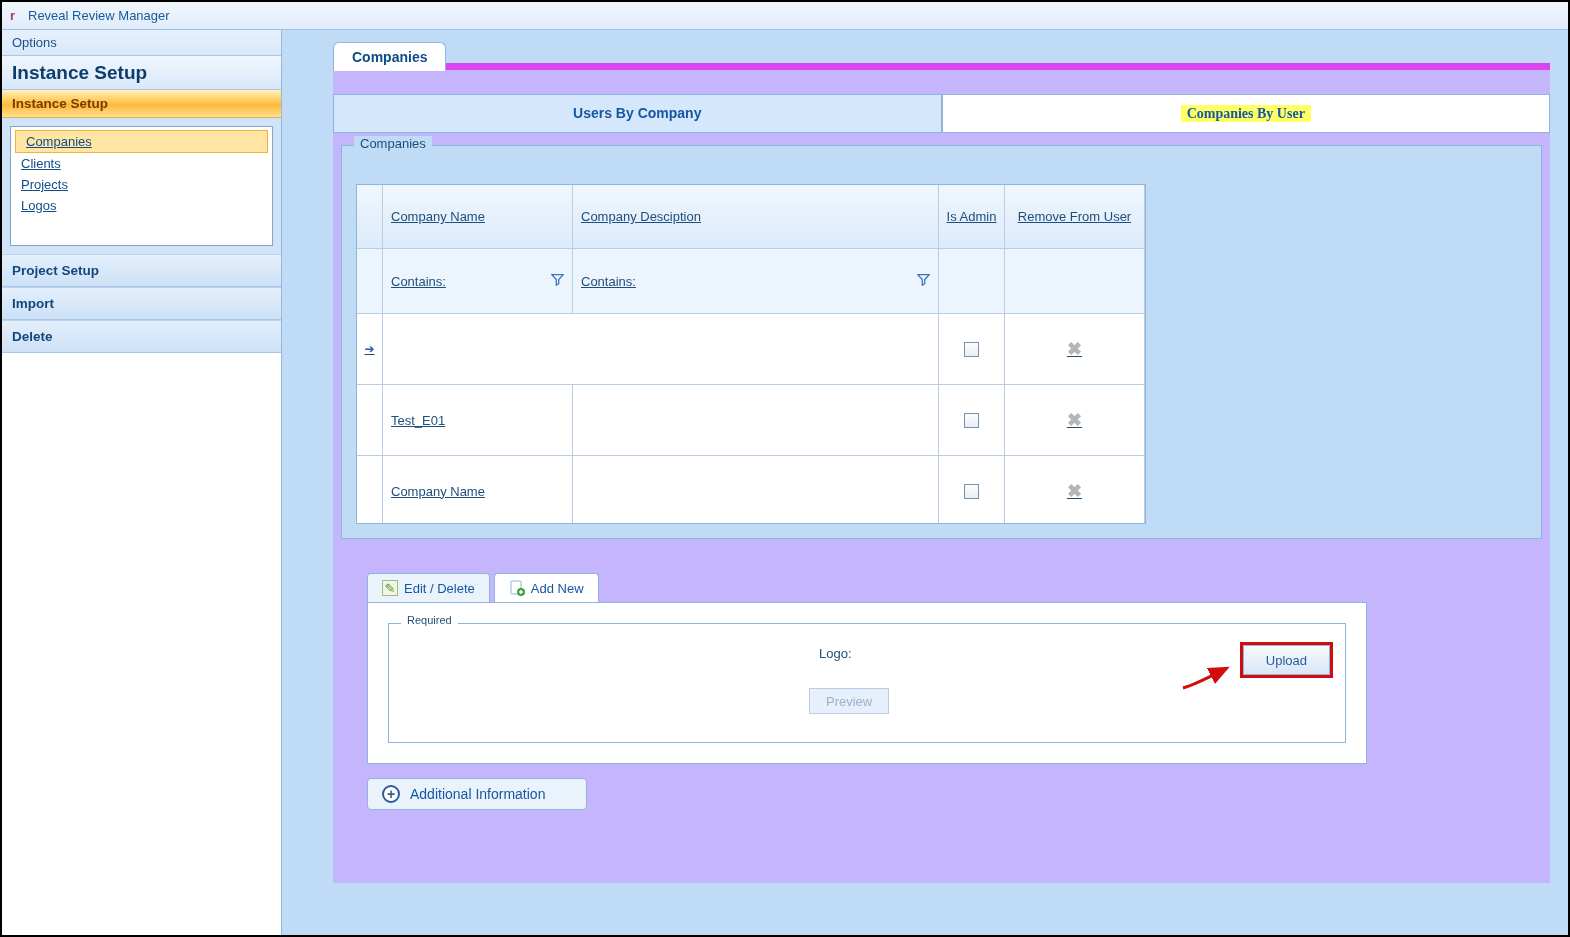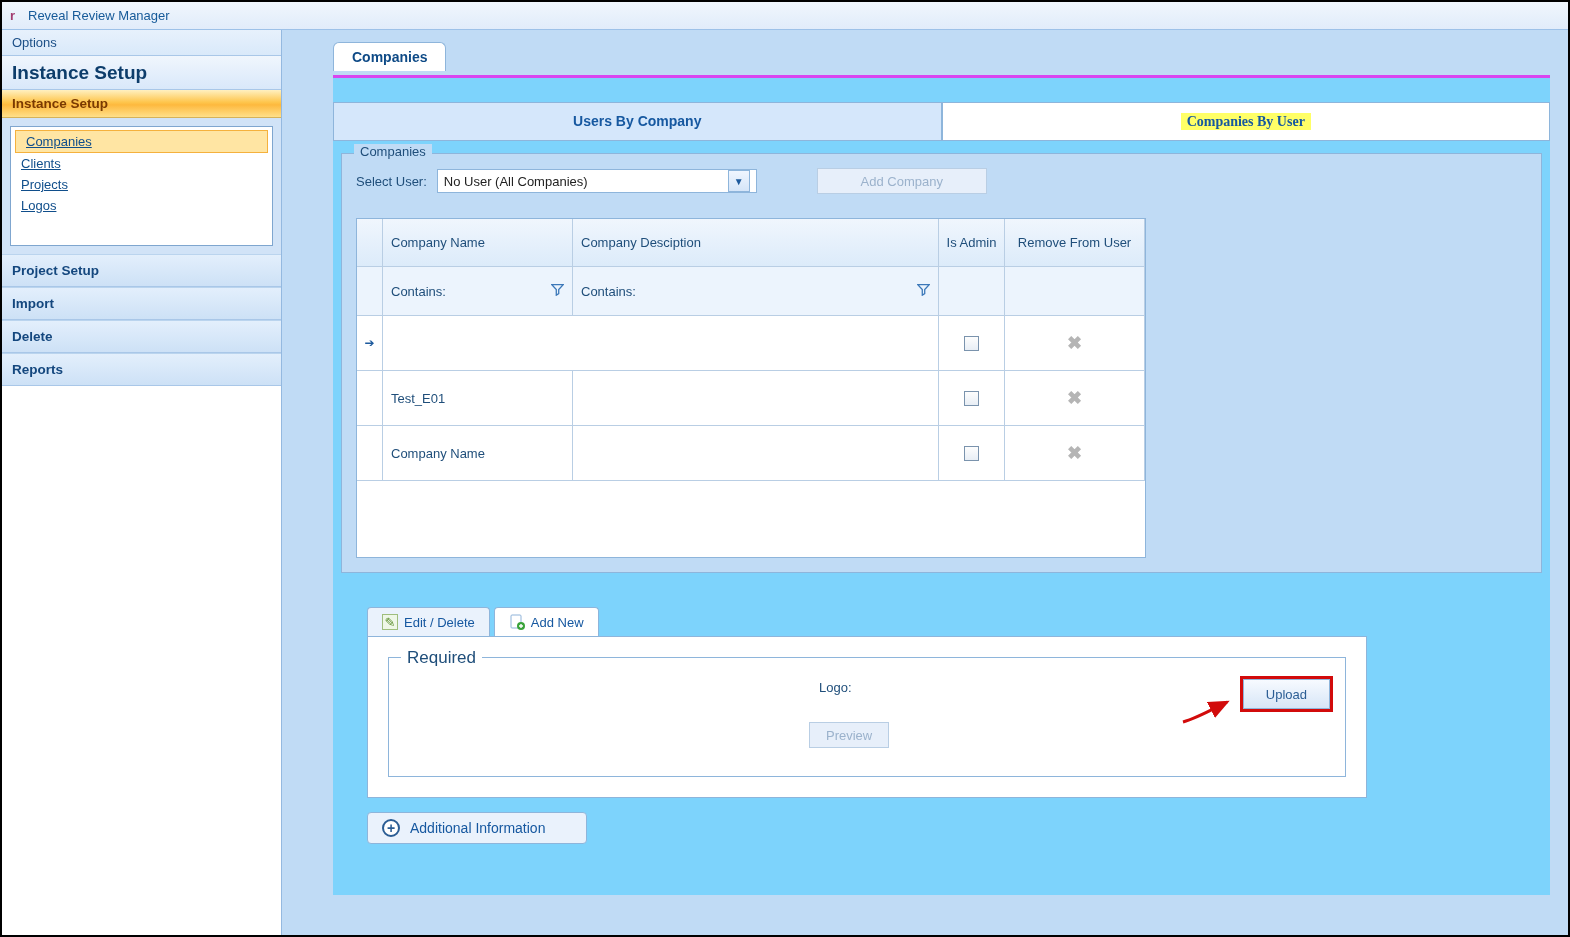--- a/index.html
+++ b/index.html
@@ -135,24 +135,24 @@
     border: 1px solid #8eb5db;
     border-bottom: none;
     border-radius: 6px 6px 0 0;
     padding: 6px 18px;
     color: #0e4a86;
     font-weight: bold;
     font-size: 14px;
     z-index: 2;
   }
   .content-panel {
-    background: #7dd3fc;
-    margin: 16px 18px 18px 18px;
+    background: #c4b5fd;
+    margin: 4px 18px 18px 18px;
     min-height: 820px;
-    border-top: 3px solid #d946ef;
+    border-top: 7px solid #d946ef;
     padding-top: 0;
     position: relative;
   }
 
   
   .inner-tabs {
     display: flex;
     margin-top: 24px;
     border-bottom: 1px solid #8eb5db;
   }
@@ -256,26 +256,27 @@
     flex-direction: column;
   }
   .grid-header-row, .grid-filter-row, .grid-row {
     display: flex;
     border-bottom: 1px solid #b9cee4;
   }
   .grid-header-row { background: linear-gradient(#f0f6fd,#dcebfa); }
   .grid-filter-row { background: #ecf4fd; }
   .grid .cell {
     border-right: 1px solid #b9cee4;
-    padding: 16px 8px;
+    padding: 24px 8px;
     display: flex;
     align-items: center;
     white-space: nowrap;
     color: #1f4e7a;
     font-size: 13px;
+    text-decoration: underline;
   }
   .col-indicator { width: 26px; justify-content: center; padding: 0; }
   .col-name { width: 190px; }
   .col-desc { flex: 1; min-width: 0; }
   .col-admin { width: 66px; justify-content: center; }
   .col-remove { width: 140px; justify-content: center; }
   .filter-icon { color: #3c78b9; font-size: 13px; margin-left: auto; }
   .grid-row.selected .col-name {
     background: linear-gradient(#ffe8a0,#fdbb41);
     border: 1px solid #f39b15;
@@ -340,21 +341,21 @@
     gap: 40px;
     flex-wrap: wrap;
   }
   .fs2 .legend {
     position: absolute;
     top: -10px;
     left: 12px;
     background: #ffffff;
     padding: 0 6px;
     color: #1f4e7a;
-    font-size: 17px;
+    font-size: 11px;
   }
   .form-row { display: flex; align-items: center; gap: 10px; }
   .text-input {
     width: 180px; height: 24px;
     border: 1px solid #ffe05a;
     background: #ffff8f;
   }
   .req-star { color: #d60000; font-weight: bold; }
   .btn-boxed {
     border: 3px solid #d20b0b;
@@ -448,50 +449,40 @@
       <div class="sb-active-header">Instance Setup</div>
       <div class="sb-list-wrap">
         <a class="sb-list-item selected">Companies</a>
         <a class="sb-list-item">Clients</a>
         <a class="sb-list-item">Projects</a>
         <a class="sb-list-item">Logos</a>
       </div>
       <div class="sb-collapsed">Project Setup</div>
       <div class="sb-collapsed">Import</div>
       <div class="sb-collapsed">Delete</div>
-      <div class="sb-collapsed">Reports</div>
       <div class="sidebar-fill"></div>
     </div>
 
     <div class="content">
       <div class="top-tab">Companies</div>
 
       <div class="content-panel">
 
         <div class="inner-tabs">
           <div class="inner-tab">
             <span>Users By Company</span>
           </div>
           <div class="inner-tab active">
             <span class="hilite">Companies By User</span>
           </div>
         </div>
 
         <div class="fs">
           <span class="legend">Companies</span>
 
-          <div class="row-select">
-            <span class="lbl">Select User:</span>
-            <div class="combo">
-              <span>No User (All Companies)</span>
-              <span class="caret">▼</span>
-            </div>
-            <span style="width:40px"></span>
-            <div class="btn disabled" style="width:170px;">Add Company</div>
-          </div>
 
           <div class="grid">
             <div class="grid-header-row">
               <div class="cell col-indicator"></div>
               <div class="cell col-name">Company Name</div>
               <div class="cell col-desc">Company Desciption</div>
               <div class="cell col-admin">Is Admin</div>
               <div class="cell col-remove">Remove From User</div>
             </div>
             <div class="grid-filter-row">

